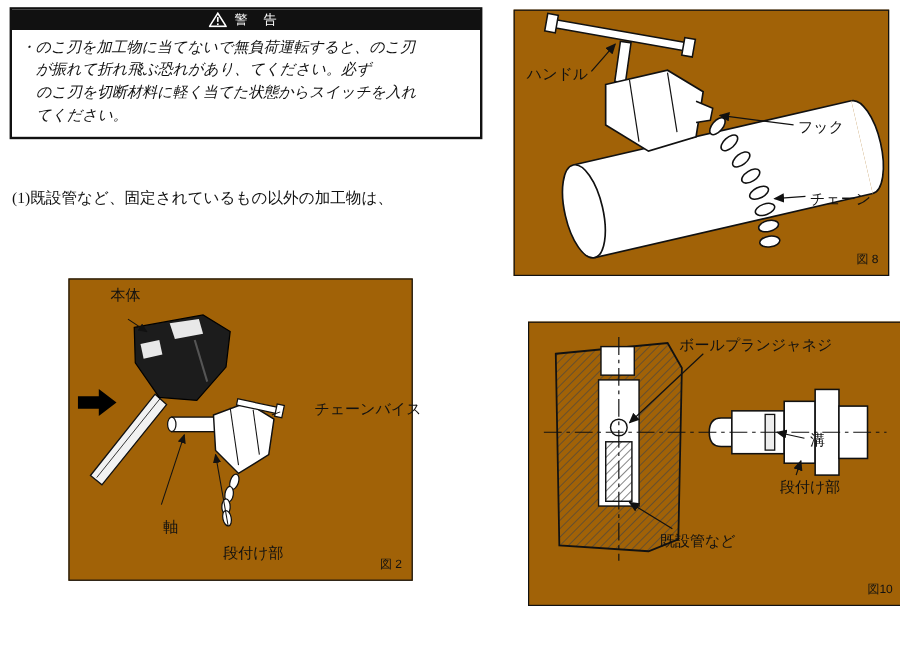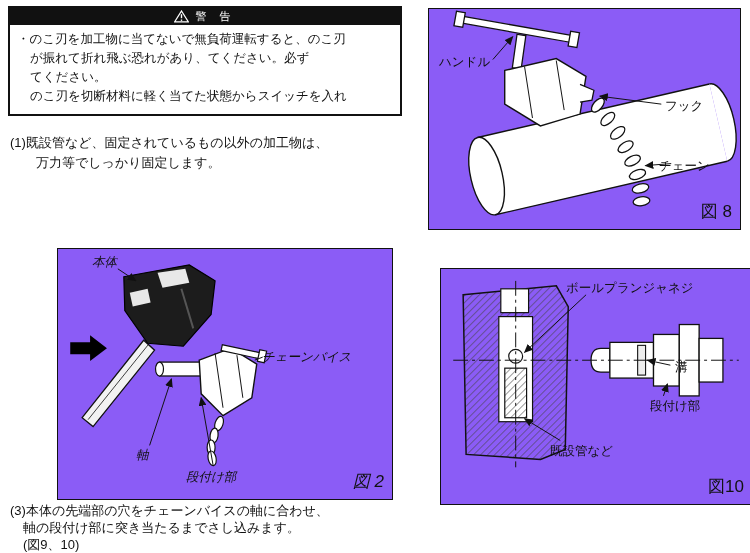--- a/index.html
+++ b/index.html
@@ -11,76 +11,70 @@
   }
   .page { position:relative; width:750px; height:553px; background:#fff; overflow:hidden; }
 
   
   .warning-box { position:absolute; left:8px; top:6px; width:394px; height:110px;
                  border:2px solid #111; background:#fff; }
   .warning-header { height:17px; background:#111; color:#fff; display:flex;
                     align-items:center; justify-content:center; gap:6px; font-size:11px; }
   .warning-title { letter-spacing:5px; }
   .warn-icon { width:15px; height:13px; display:block; }
-  .warning-body { padding:5px 7px 0 7px; font-size:12.5px; line-height:19px; }
+  .warning-body { padding:5px 7px 0 7px; font-size:12.5px; line-height:19px;font-style:italic; }
 
   .ind1 { padding-left:13px; }
   .ind2 { padding-left:26px; }
 
   .section-heading { position:absolute; left:8px; top:119px; font-size:15.5px; font-weight:bold; }
 
   .step { position:absolute; left:10px; font-size:13px; }
-  .step1 { top:133px; line-height:20px; }
+  .step1 { top:155px; line-height:20px;font-family:Liberation Serif, serif; }
   .step2 { top:190px; line-height:19px; }
   .step3 { top:502px; line-height:17px; }
 
   
-  .figure { position:absolute; border:1.5px solid #111; background:#8b5cf6; }
+  .figure { position:absolute; border:1.5px solid #111; background:#a16207; }
   .fig8  { left:428px; top:8px;   width:313px; height:222px; }
-  .fig9  { left:57px;  top:248px; width:336px; height:252px;font-style:italic; }
+  .fig9  { left:57px;  top:232px; width:287px; height:252px; }
   .fig10 { left:440px; top:268px; width:313px; height:237px; }
   .fig-art { position:absolute; left:0; top:0; width:100%; height:100%; }
   .fig-label { position:absolute; font-size:12.5px; white-space:nowrap; }
-  .fig-caption { position:absolute; font-size:17px; }
+  .fig-caption { position:absolute; font-size:10px; }
   .cap-br { right:8px; bottom:6px; }
 </style>
 </head>
 <body>
 
 <div class="page">
 
   <div class="warning-box">
     <div class="warning-header">
       <svg class="warn-icon" viewBox="0 0 26 22">
         <polygon points="13,1.5 25,20.5 1,20.5" fill="none" stroke="#fff" stroke-width="2.2"></polygon>
         <rect x="11.8" y="7" width="2.4" height="7" fill="#fff"></rect>
         <rect x="11.8" y="16.2" width="2.4" height="2.4" fill="#fff"></rect>
       </svg>
       <span class="warning-title">警 告</span>
     </div>
     <div class="warning-body">
       <div class="wline">・のこ刃を加工物に当てないで無負荷運転すると、のこ刃</div>
       <div class="wline ind1">が振れて折れ飛ぶ恐れがあり、てください。必ず</div>
+      <div class="wline ind1">のこ刃を切断材料に軽く当てた状態からスイッチを入れ</div>
       <div class="wline ind1">てください。</div>
-      <div class="wline ind1">のこ刃を切断材料に軽く当てた状態からスイッチを入れ</div>
     </div>
   </div>
 
 
   <div class="step step1">
     <div>(1)既設管など、固定されているもの以外の加工物は、</div>
-    <div class="ind2">万力等でしっかり固定します。</div>
-  </div>
-
-
-  <div class="step step3">
-    <div>(3)本体の先端部の穴をチェーンバイスの軸に合わせ、</div>
-    <div class="ind1">軸の段付け部に突き当たるまでさし込みます。</div>
-    <div class="ind1">(図9、10)</div>
-  </div>
+  </div>
+
+
 
   <div class="figure fig8">
     <svg class="fig-art" viewBox="0 0 313 222">
       <defs>
         <marker id="ah8" markerWidth="9" markerHeight="8" refX="8" refY="4" orient="auto">
           <path d="M0,0L9,4L0,8Z" fill="#111"></path>
         </marker>
       </defs>
       <g transform="rotate(-13 160 145)">
         <rect x="55" y="105" width="240" height="80" fill="#fff"></rect>
@@ -112,21 +106,21 @@
         <ellipse cx="214" cy="194" rx="4.5" ry="8.5" transform="rotate(82 214 194)"></ellipse>
       </g>
       <g stroke="#111" stroke-width="1">
         <line x1="64" y1="51" x2="84" y2="28" marker-end="url(#ah8)"></line>
         <line x1="234" y1="96" x2="172" y2="88" marker-end="url(#ah8)"></line>
         <line x1="244" y1="156" x2="218" y2="158" marker-end="url(#ah8)"></line>
       </g>
     </svg>
     <div class="fig-label" style="left:10px;top:45px">ハンドル</div>
     <div class="fig-label" style="left:236px;top:89px">フック</div>
-    <div class="fig-label" style="left:230px;top:149px">チェーン</div>
+    <div class="fig-label" style="left:246px;top:149px">チェーン</div>
     <div class="fig-caption cap-br">図 8</div>
   </div>
 
   <div class="figure fig9">
     <svg class="fig-art" viewBox="0 0 328 252">
       <defs>
         <marker id="ah9" markerWidth="9" markerHeight="8" refX="8" refY="4" orient="auto">
           <path d="M0,0L9,4L0,8Z" fill="#111"></path>
         </marker>
       </defs>

